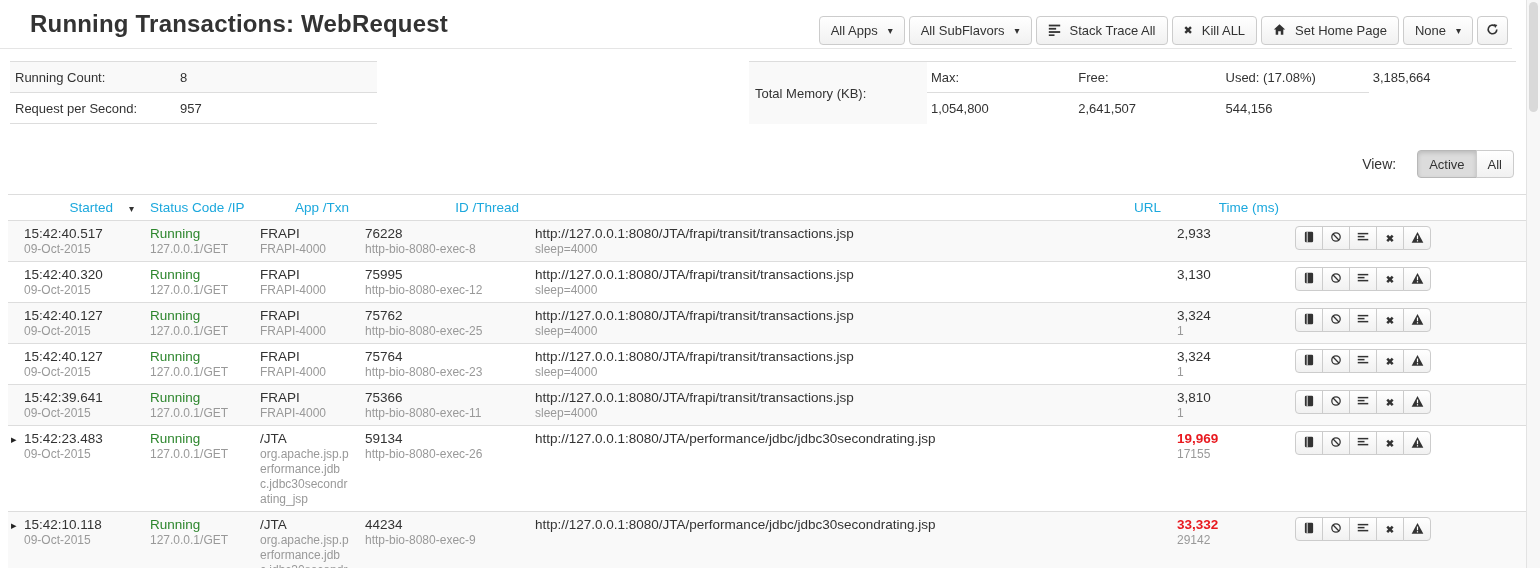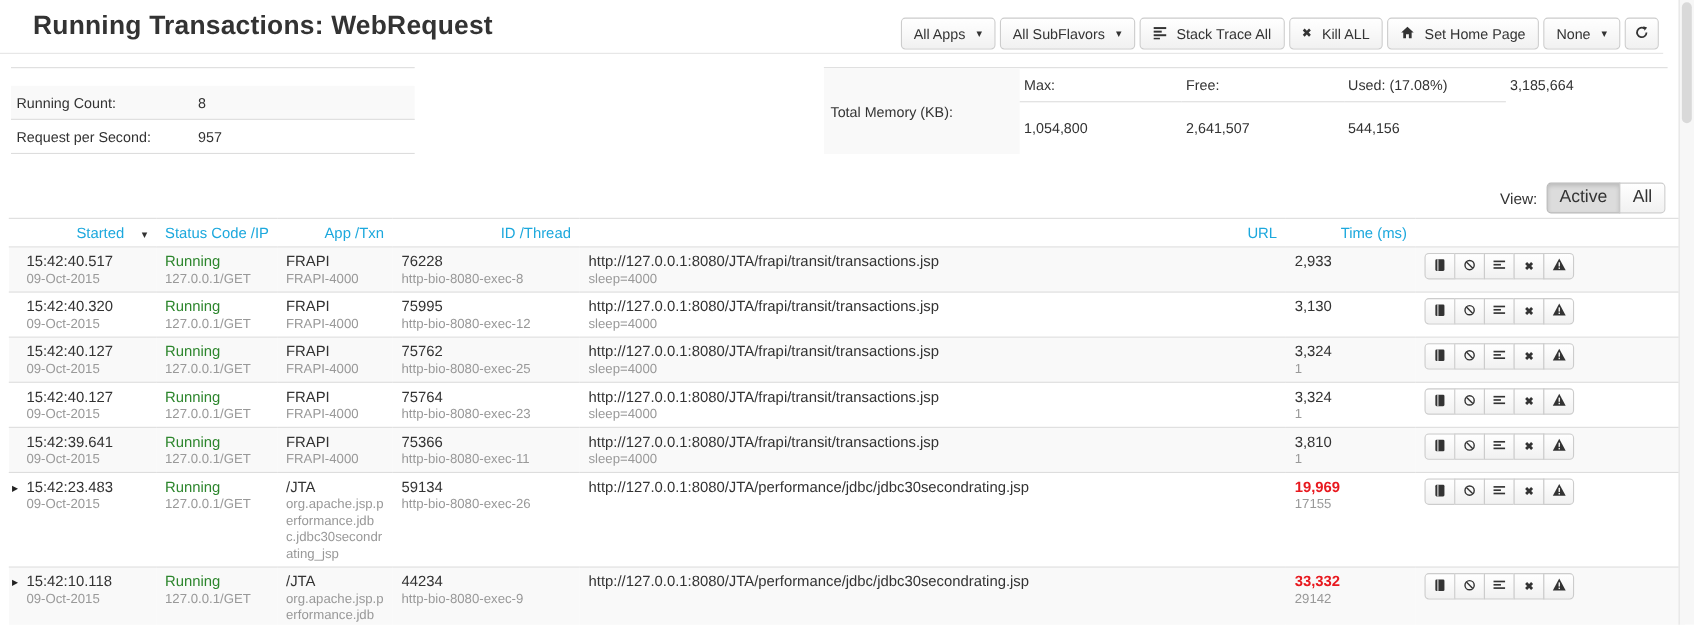--- a/index.html
+++ b/index.html
@@ -19,34 +19,34 @@
   .btn{display:inline-flex; align-items:center; gap:9px; height:29px; padding:0 11px;
     background:linear-gradient(#fff,#f1f1f1); border:1px solid var(--btn-border); border-radius:4px;
     font-size:13px; color:#333; cursor:pointer; white-space:nowrap;}
   .btn .caret{font-size:10px; color:#333; margin-left:1px;}
   .icon-svg{display:inline-block; vertical-align:-1px;}
 
   
   .stats-row{display:flex; justify-content:space-between; margin:12px 10px 0 10px;}
   .stats-left{width:367px; border-top:1px solid var(--border);}
   .stat-line{display:flex; height:31px; align-items:center; border-bottom:1px solid var(--border); padding-left:5px;}
-  .stat-line:first-child{background:var(--stripe);margin-top:16px;}
+  .stat-line:first-child{background:var(--stripe);}
   .stat-label{width:165px;}
   .stat-value{}
   .mem-table{display:flex; width:767px; border-top:1px solid var(--border);}
   .mem-label{width:178px; background:var(--stripe); display:flex; align-items:center; padding-left:6px;}
   .mem-grid{flex:1; display:grid; grid-template-columns:repeat(4,1fr);}
   .mem-cell{height:31px; display:flex; align-items:center; padding-left:4px;}
   .mem-head{border-bottom:1px solid var(--border);}
 
   
-  .view-row{display:flex; justify-content:flex-end; align-items:center; gap:8px; margin:26px 12px 4px 0; height:28px;}
+  .view-row{display:flex; justify-content:flex-end; align-items:center; gap:21px; margin:26px 12px 16px 0; height:28px;}
   .view-label{font-size:14px;}
   .seg-group{display:inline-flex;}
-  .seg-btn{height:28px; padding:0 11px; font-size:16px; border:1px solid var(--btn-border);
+  .seg-btn{height:28px; padding:0 11px; font-size:13px; border:1px solid var(--btn-border);
     background:linear-gradient(#fff,#f1f1f1); cursor:pointer; color:#333;}
   .seg-btn:first-child{border-radius:4px 0 0 4px;}
   .seg-btn:last-child{border-radius:0 4px 4px 0; margin-left:-1px;}
   .seg-btn.pressed{background:#dcdcdc; box-shadow:inset 0 2px 4px rgba(0,0,0,.15); border-color:#b8b8b8;}
 
   
   table.txn{border-collapse:collapse; table-layout:fixed; width:1524px; margin-left:8px; margin-top:2px;}
   table.txn col.c1{width:134px;} table.txn col.c2{width:110px;} table.txn col.c3{width:105px;}
   table.txn col.c4{width:170px;} table.txn col.c5{width:642px;} table.txn col.c6{width:118px;}
   table.txn col.c7{width:245px;}

